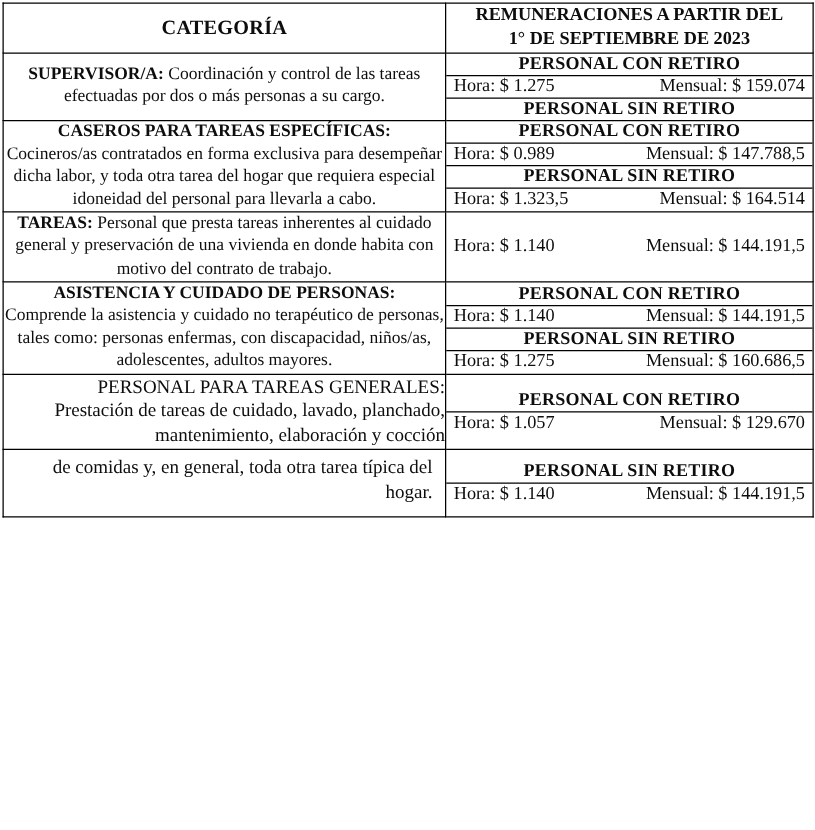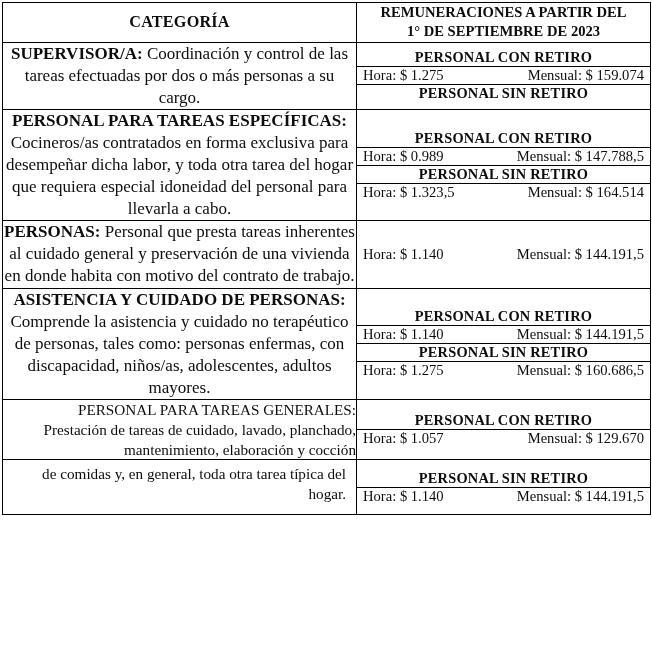--- a/index.html
+++ b/index.html
@@ -37,21 +37,21 @@
     background: #ffffff;
   }
 
   col.c-cat  { width: 354px; }
   col.c-rem  { width: 294px; }
 
   
   .cat-cell {
     padding: 5px 10px 6px 10px;
     text-align: center;
-    font-size: 17px;
+    font-size: 14px;
     line-height: 1.30;
   }
   .cat-cell .lead {
     font-weight: bold;
   }
   .cat-head {
     text-align: center;
     font-weight: bold;
     font-size: 16.2px;
     letter-spacing: 0.2px;
@@ -161,21 +161,21 @@
               <tr>
                 <td class="sub-head">PERSONAL SIN RETIRO</td>
               </tr>
             </tbody>
           </table>
         </td>
       </tr>
 
       <tr>
         <td class="cat-cell">
-          <div class="lead">PERSONAL PARA TAREAS ESPECÍFICAS:</div>
+          <div class="lead">CASEROS PARA TAREAS ESPECÍFICAS:</div>
           <div>Cocineros/as contratados en forma exclusiva para desempeñar dicha labor, y toda otra tarea del hogar que requiera especial idoneidad del personal para llevarla a cabo.</div>
         </td>
         <td class="rem-stack">
           <table class="inner">
             <tbody>
               <tr>
                 <td class="sub-head">PERSONAL CON RETIRO</td>
               </tr>
               <tr>
                 <td class="pay-row">
@@ -196,21 +196,21 @@
                   </div>
                 </td>
               </tr>
             </tbody>
           </table>
         </td>
       </tr>
 
       <tr>
         <td class="cat-cell">
-          <span class="lead">PERSONAS:</span><span> Personal que presta tareas inherentes al cuidado general y preservación de una vivienda en donde habita con motivo del contrato de trabajo.</span>
+          <span class="lead">TAREAS:</span><span> Personal que presta tareas inherentes al cuidado general y preservación de una vivienda en donde habita con motivo del contrato de trabajo.</span>
         </td>
         <td class="single-pay">
           <div class="pay-inner">
             <span class="hora">Hora: $ 1.140</span>
             <span class="mensual">Mensual: $ 144.191,5</span>
           </div>
         </td>
       </tr>
 
       <tr>

